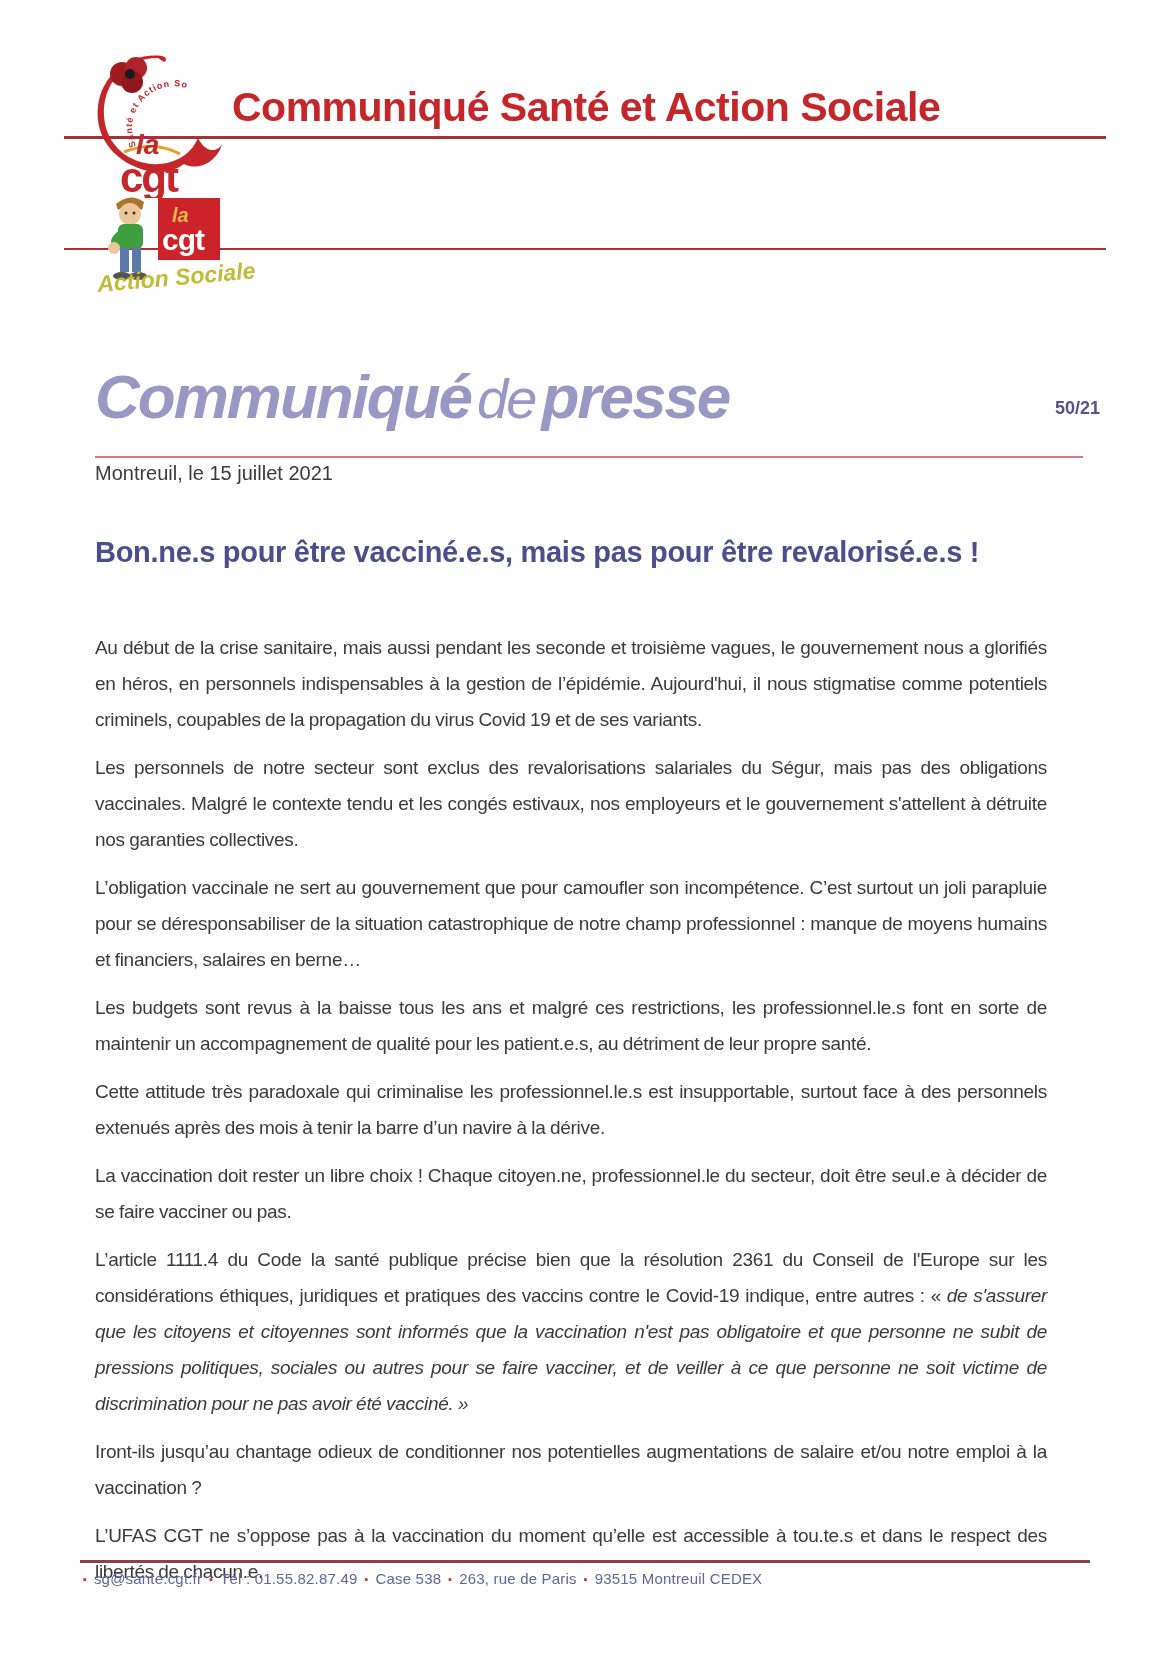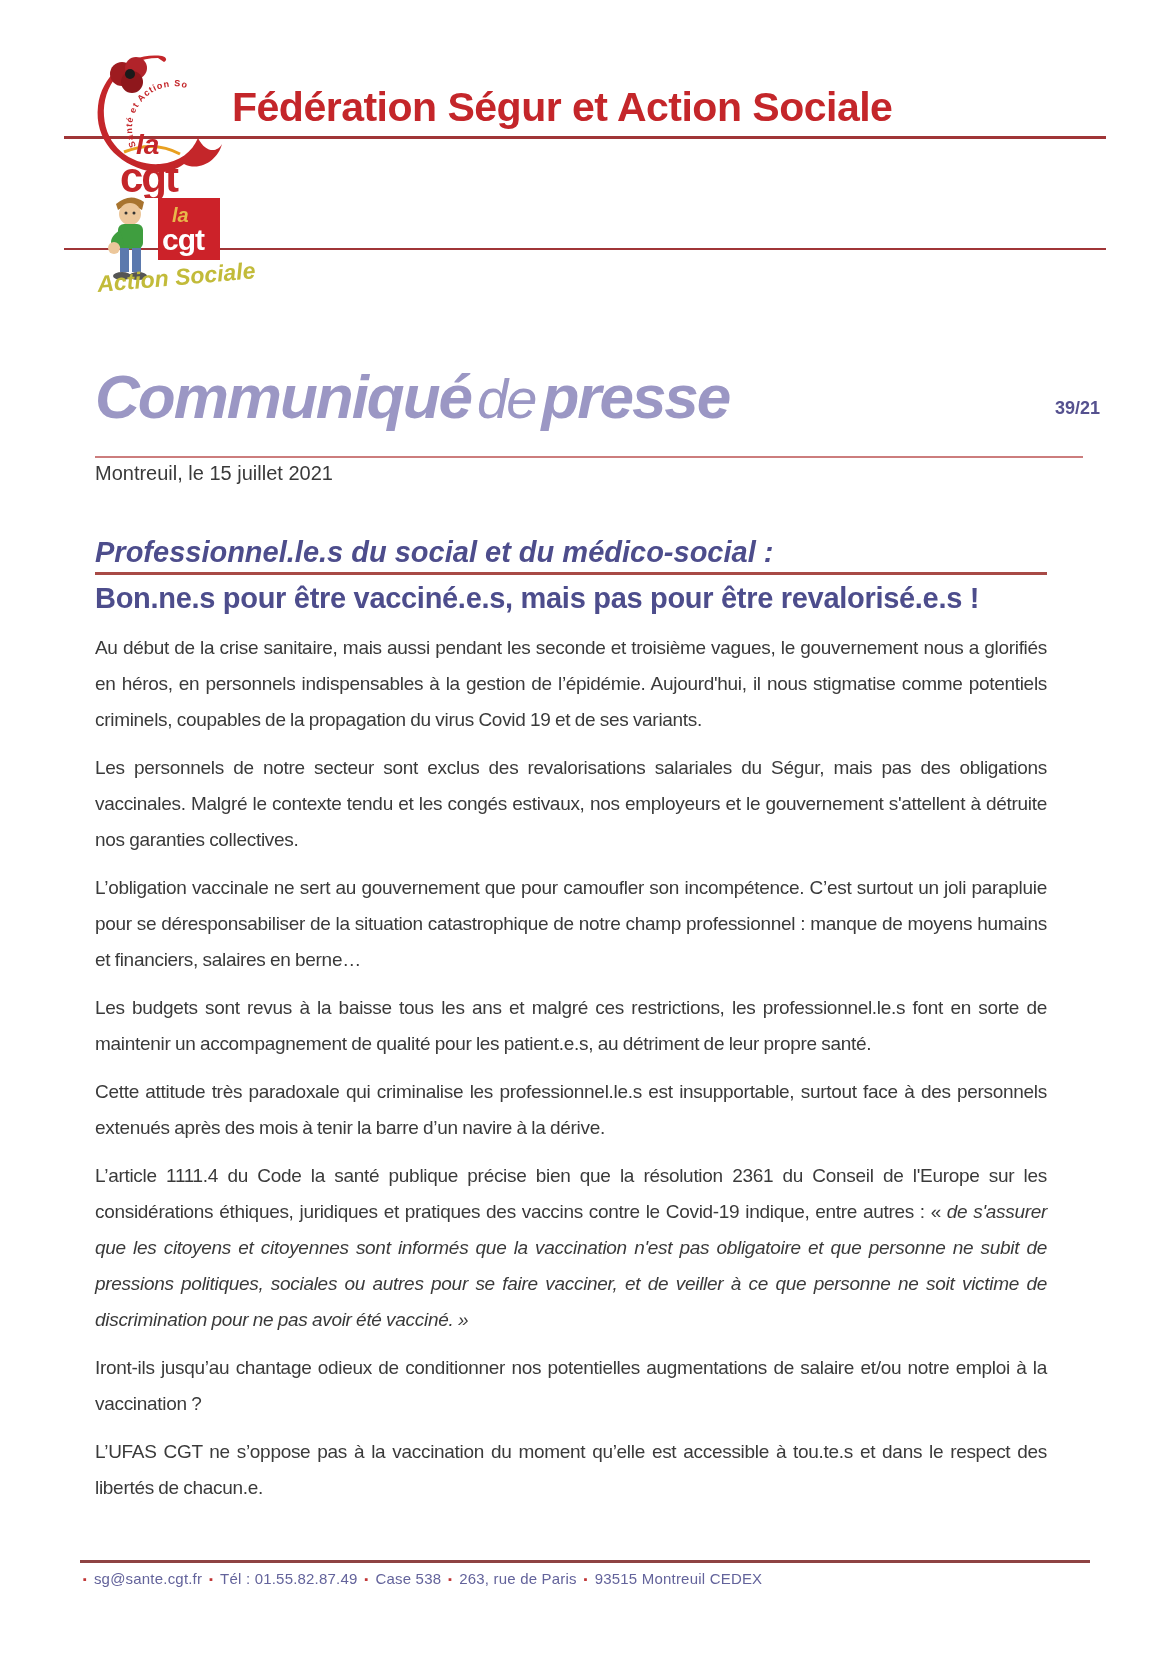--- a/index.html
+++ b/index.html
@@ -119,21 +119,21 @@
     <text font-size="9" font-weight="bold" fill="#c4262a" letter-spacing="1">
       <textPath href="#arcpath">Santé et Action Sociale</textPath>
     </text>
 
     <path d="M 36 104 Q 66 92 92 106" stroke="#e8a020" stroke-width="3" fill="none"></path>
     <text x="48" y="106" font-size="28" font-style="italic" font-weight="bold" fill="#c4262a">la</text>
 
     <text x="32" y="144" font-size="42" font-weight="bold" letter-spacing="-2" fill="#c4262a">cgt</text>
   </svg>
 
-  <div class="fed-title">Fédération Ségur et Action Sociale</div>
+  <div class="fed-title">Communiqué Santé et Action Sociale</div>
 
   <svg class="logo-ufas" viewBox="0 0 190 112">
 
     <rect x="62" y="10" width="62" height="62" fill="#cc2229"></rect>
     <text x="76" y="34" font-size="20" font-style="italic" font-weight="bold" fill="#e8b84a">la</text>
     <text x="66" y="62" font-size="30" font-weight="bold" letter-spacing="-1" fill="#ffffff">cgt</text>
 
     <g>
       <path d="M 20 16 Q 34 4 48 14 L 46 22 Q 33 14 22 22 Z" fill="#a8742f"></path>
       <circle cx="34" cy="26" r="11" fill="#ecc79b"></circle>
@@ -148,35 +148,35 @@
       <ellipse cx="42" cy="88" rx="9" ry="4" fill="#555"></ellipse>
     </g>
 
     <text x="2" y="104" font-size="23" font-style="italic" font-weight="bold" fill="#c2bb3a" transform="rotate(-5 2 104)">Action Sociale</text>
   </svg>
 
 
   <div class="masthead">
     <div class="masthead-title"><span class="mt-big">Communiqué</span><span class="mt-de">de</span><span class="mt-big">presse</span></div>
   </div>
-  <div class="ref-number">39/21</div>
+  <div class="ref-number">50/21</div>
   <div class="pink-rule"></div>
   <div class="dateline">Montreuil, le 15 juillet 2021</div>
 
   <div class="headline">
-    <span class="headline-l1">Professionnel.le.s du social et du médico-social :</span>
     <span class="headline-l2">Bon.ne.s pour être vacciné.e.s, mais pas pour être revalorisé.e.s !</span>
   </div>
 
   <div class="body-copy">
       <p class="para"><span>Au début de la crise sanitaire, mais aussi pendant les seconde et troisième vagues, le gouvernement nous a glorifiés en héros, en personnels indispensables à la gestion de l’épidémie. Aujourd'hui, il nous stigmatise comme potentiels criminels, coupables de la propagation du virus Covid 19 et de ses variants.</span></p>
       <p class="para"><span>Les personnels de notre secteur sont exclus des revalorisations salariales du Ségur, mais pas des obligations vaccinales. Malgré le contexte tendu et les congés estivaux, nos employeurs et le gouvernement s'attellent à détruite nos garanties collectives.</span></p>
       <p class="para"><span>L’obligation vaccinale ne sert au gouvernement que pour camoufler son incompétence. C’est surtout un joli parapluie pour se déresponsabiliser de la situation catastrophique de notre champ professionnel : manque de moyens humains et financiers, salaires en berne…</span></p>
       <p class="para"><span>Les budgets sont revus à la baisse tous les ans et malgré ces restrictions, les professionnel.le.s font en sorte de maintenir un accompagnement de qualité pour les patient.e.s, au détriment de leur propre santé.</span></p>
       <p class="para"><span>Cette attitude très paradoxale qui criminalise les professionnel.le.s est insupportable, surtout face à des personnels extenués après des mois à tenir la barre d’un navire à la dérive.</span></p>
+      <p class="para"><span>La vaccination doit rester un libre choix ! Chaque citoyen.ne, professionnel.le du secteur, doit être seul.e à décider de se faire vacciner ou pas.</span></p>
       <p class="para"><span>L’article 1111.4 du Code la santé publique précise bien que la résolution 2361 du Conseil de l'Europe sur les considérations éthiques, juridiques et pratiques des vaccins contre le Covid-19 indique, entre autres  : « </span><span class="seg-italic">de s'assurer que les citoyens et citoyennes sont informés que la vaccination n'est pas obligatoire et que personne ne subit de pressions politiques, sociales ou autres pour se faire vacciner, et de veiller à ce que personne ne soit victime de discrimination pour ne pas avoir été vacciné. »</span></p>
       <p class="para"><span>Iront-ils jusqu’au chantage odieux de conditionner nos potentielles augmentations de salaire et/ou notre emploi à la vaccination ?</span></p>
       <p class="para"><span>L’UFAS CGT ne s’oppose pas à la vaccination du moment qu’elle est accessible à tou.te.s et dans le respect des libertés de chacun.e.</span></p>
     </div>
 
   <div class="footer-rule"></div>
   <div class="footer"><span class="f-bullet">▪</span><span class="f-item">sg@sante.cgt.fr</span><span class="f-bullet">▪</span><span class="f-item">Tél : 01.55.82.87.49</span><span class="f-bullet">▪</span><span class="f-item">Case 538</span><span class="f-bullet">▪</span><span class="f-item">263, rue de Paris</span><span class="f-bullet">▪</span><span class="f-item">93515 Montreuil CEDEX</span></div>
 
 </div>
 

